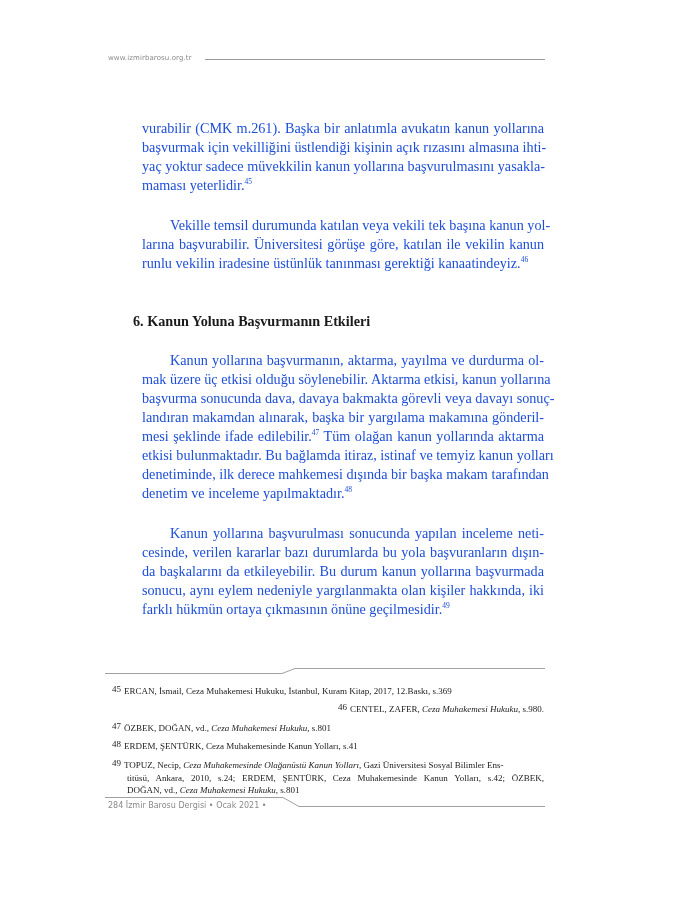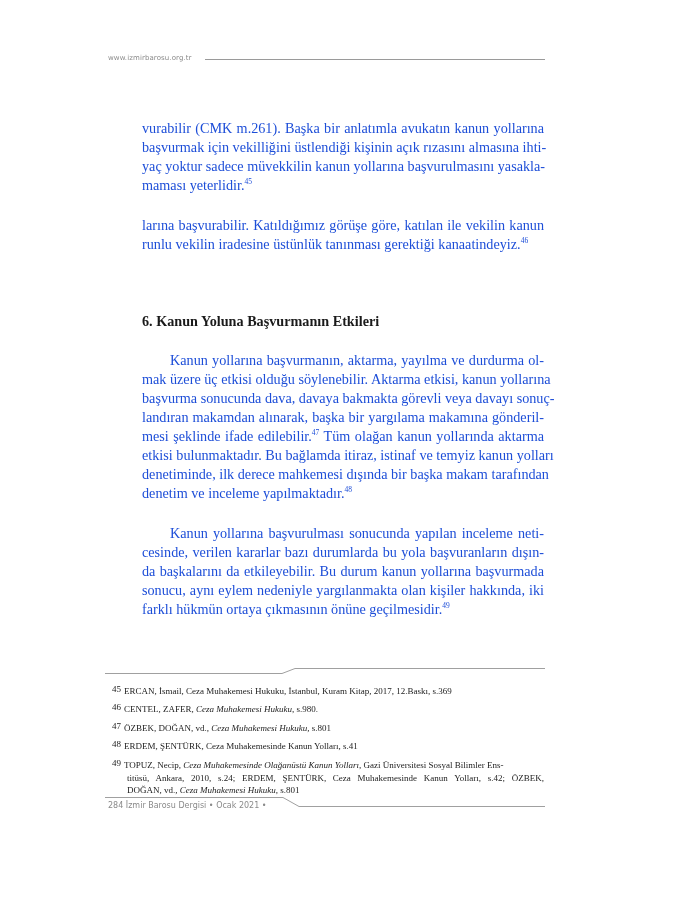--- a/index.html
+++ b/index.html
@@ -16,21 +16,21 @@
   .body-text {
     position: absolute; left: 117px; width: 402px;
     font-family: "Liberation Serif", serif; font-size: 14.2px; line-height: 19px;
     color: #1d4ed8; text-align: justify; text-align-last: auto;
   }
   .body-text .line { display: block; text-align: justify; text-align-last: justify; white-space: nowrap; height: 19px; }
   .body-text .line.last { text-align-last: left; }
   sup.fn { font-size: 7.5px; vertical-align: 6px; line-height: 0; }
 
   .heading {
-    position: absolute; left: 117px; top: 313px;
+    position: absolute; left: 108px; top: 313px;
     font-family: "Liberation Serif", serif; font-size: 14.2px; font-weight: bold; color: #1a1a1a;
   }
 
   .fn-divider { position: absolute; left: 0; top: 0; }
 
   .footnotes {
     position: absolute; left: 87px; width: 432px;
     font-family: "Liberation Serif", serif; font-size: 9px; color: #222; line-height: 12.5px;
   }
   .footnote { position: absolute; left: 0; width: 432px; }
@@ -52,21 +52,22 @@
   <div class="header-line"></div>
 
   <div class="body-text" style="top:119px;">
     <span class="line">vurabilir (CMK m.261). Başka bir anlatımla avukatın kanun yollarına</span>
     <span class="line">başvurmak için vekilliğini üstlendiği kişinin açık rızasını almasına ihti-</span>
     <span class="line">yaç yoktur sadece müvekkilin kanun yollarına başvurulmasını yasakla-</span>
     <span class="line last"><span>maması yeterlidir.</span><sup class="fn">45</sup></span>
   </div>
 
   <div class="body-text" style="top:216px;">
-    <span class="line">larına başvurabilir. Katıldığımız görüşe göre, katılan ile vekilin kanun</span>
+    <span class="line" style="padding-left:28px;">Vekille temsil durumunda katılan veya vekili tek başına kanun yol-</span>
+    <span class="line">larına başvurabilir. Üniversitesi görüşe göre, katılan ile vekilin kanun</span>
     <span class="line last"><span>runlu vekilin iradesine üstünlük tanınması gerektiği kanaatindeyiz.</span><sup class="fn">46</sup></span>
   </div>
 
   <div class="heading">6. Kanun Yoluna Başvurmanın Etkileri</div>
 
   <div class="body-text" style="top:351px;">
     <span class="line" style="padding-left:28px;">Kanun yollarına başvurmanın, aktarma, yayılma ve durdurma ol-</span>
     <span class="line">mak üzere üç etkisi olduğu söylenebilir. Aktarma etkisi, kanun yollarına</span>
     <span class="line">başvurma sonucunda dava, davaya bakmakta görevli veya davayı sonuç-</span>
     <span class="line">landıran makamdan alınarak, başka bir yargılama makamına gönderil-</span>
@@ -86,21 +87,21 @@
 
   <svg class="fn-divider" width="700" height="917">
     <polyline points="80,673.5 257,673.5 270,668.5 520,668.5" fill="none" stroke="#a0a0a0" stroke-width="1"></polyline>
     <polyline points="80,797.5 258,797.5 274,806.5 520,806.5" fill="none" stroke="#a0a0a0" stroke-width="1"></polyline>
   </svg>
 
   <div class="footnotes" style="top:683px;">
     <div class="footnote" style="top:0px;">
       <span class="num">45</span><span>ERCAN, İsmail, Ceza Muhakemesi Hukuku, İstanbul, Kuram Kitap, 2017, 12.Baskı, s.369</span>
     </div>
-    <div class="footnote" style="top:18px;">
+    <div class="footnote" style="top:18px;text-align:right;">
       <span class="num">46</span><span>CENTEL, ZAFER, </span><i>Ceza Muhakemesi Hukuku</i><span>, s.980.</span>
     </div>
     <div class="footnote" style="top:37px;">
       <span class="num">47</span><span>ÖZBEK, DOĞAN, vd., </span><i>Ceza Muhakemesi Hukuku</i><span>, s.801</span>
     </div>
     <div class="footnote" style="top:55px;">
       <span class="num">48</span><span>ERDEM, ŞENTÜRK, Ceza Muhakemesinde Kanun Yolları, s.41</span>
     </div>
     <div class="footnote" style="top:74px;">
       <span class="num">49</span><span>TOPUZ, Necip, </span><i>Ceza Muhakemesinde Olağanüstü Kanun Yolları</i><span>, Gazi Üniversitesi Sosyal Bilimler Ens-</span>

